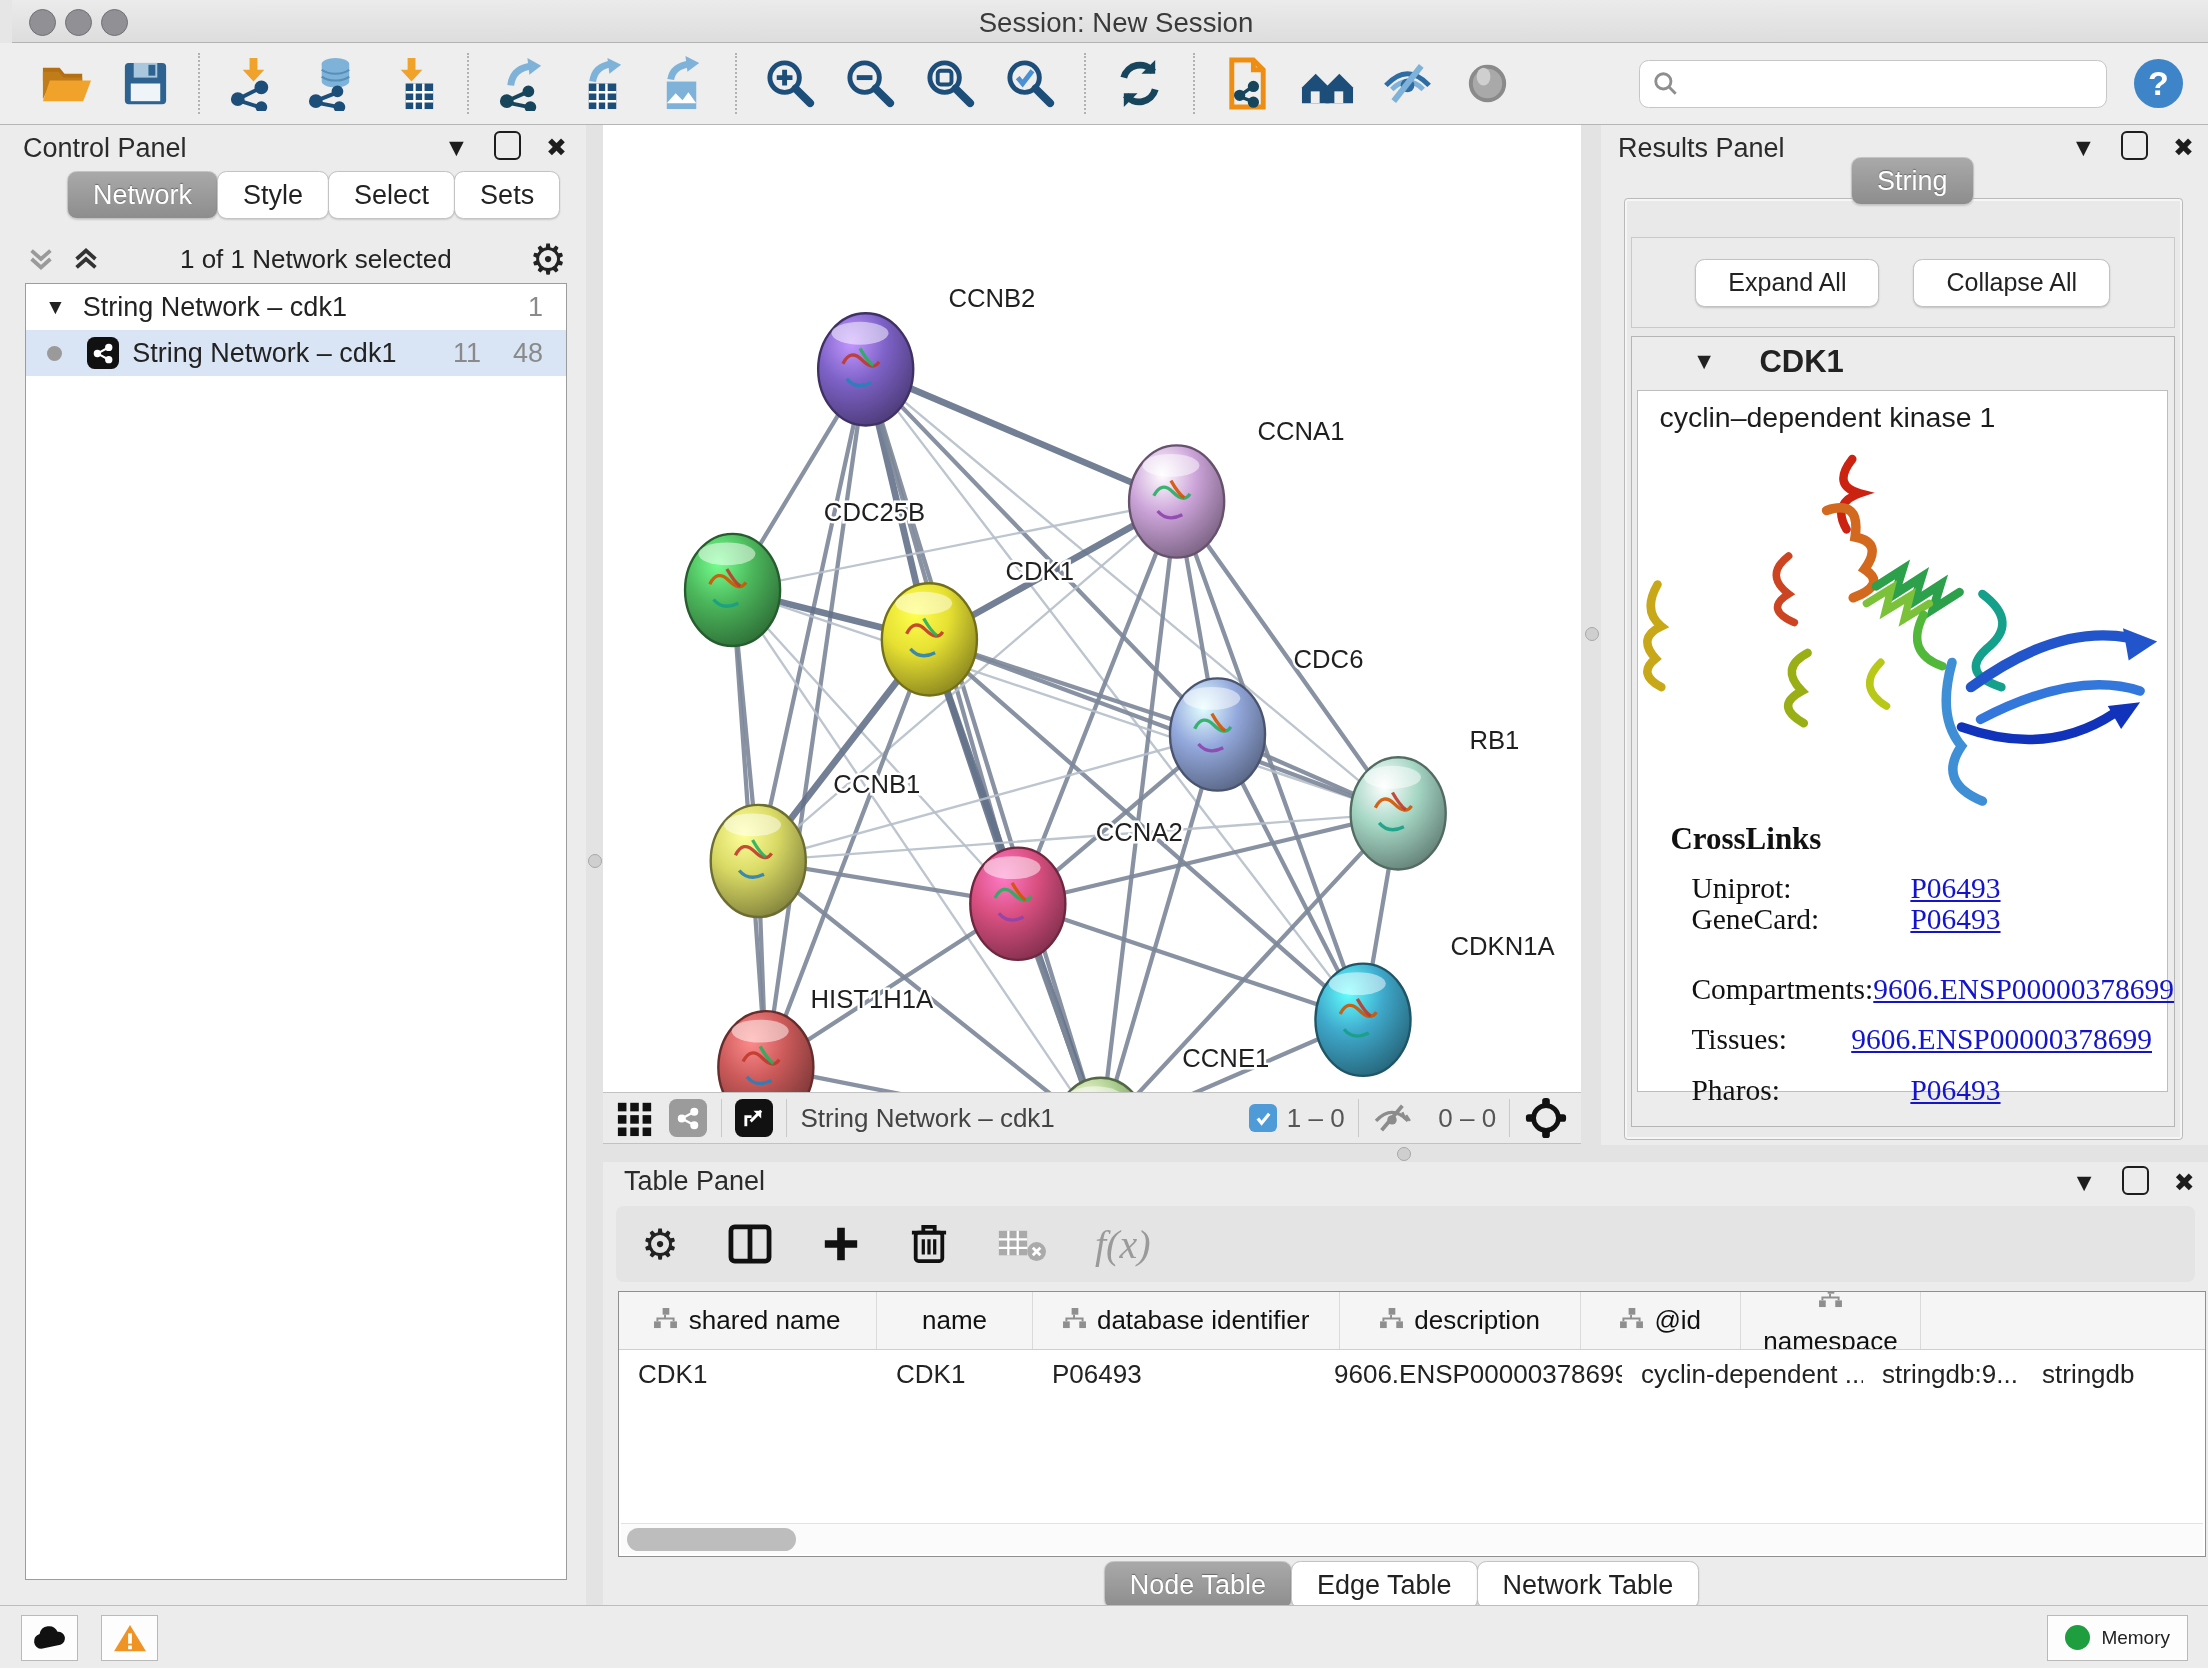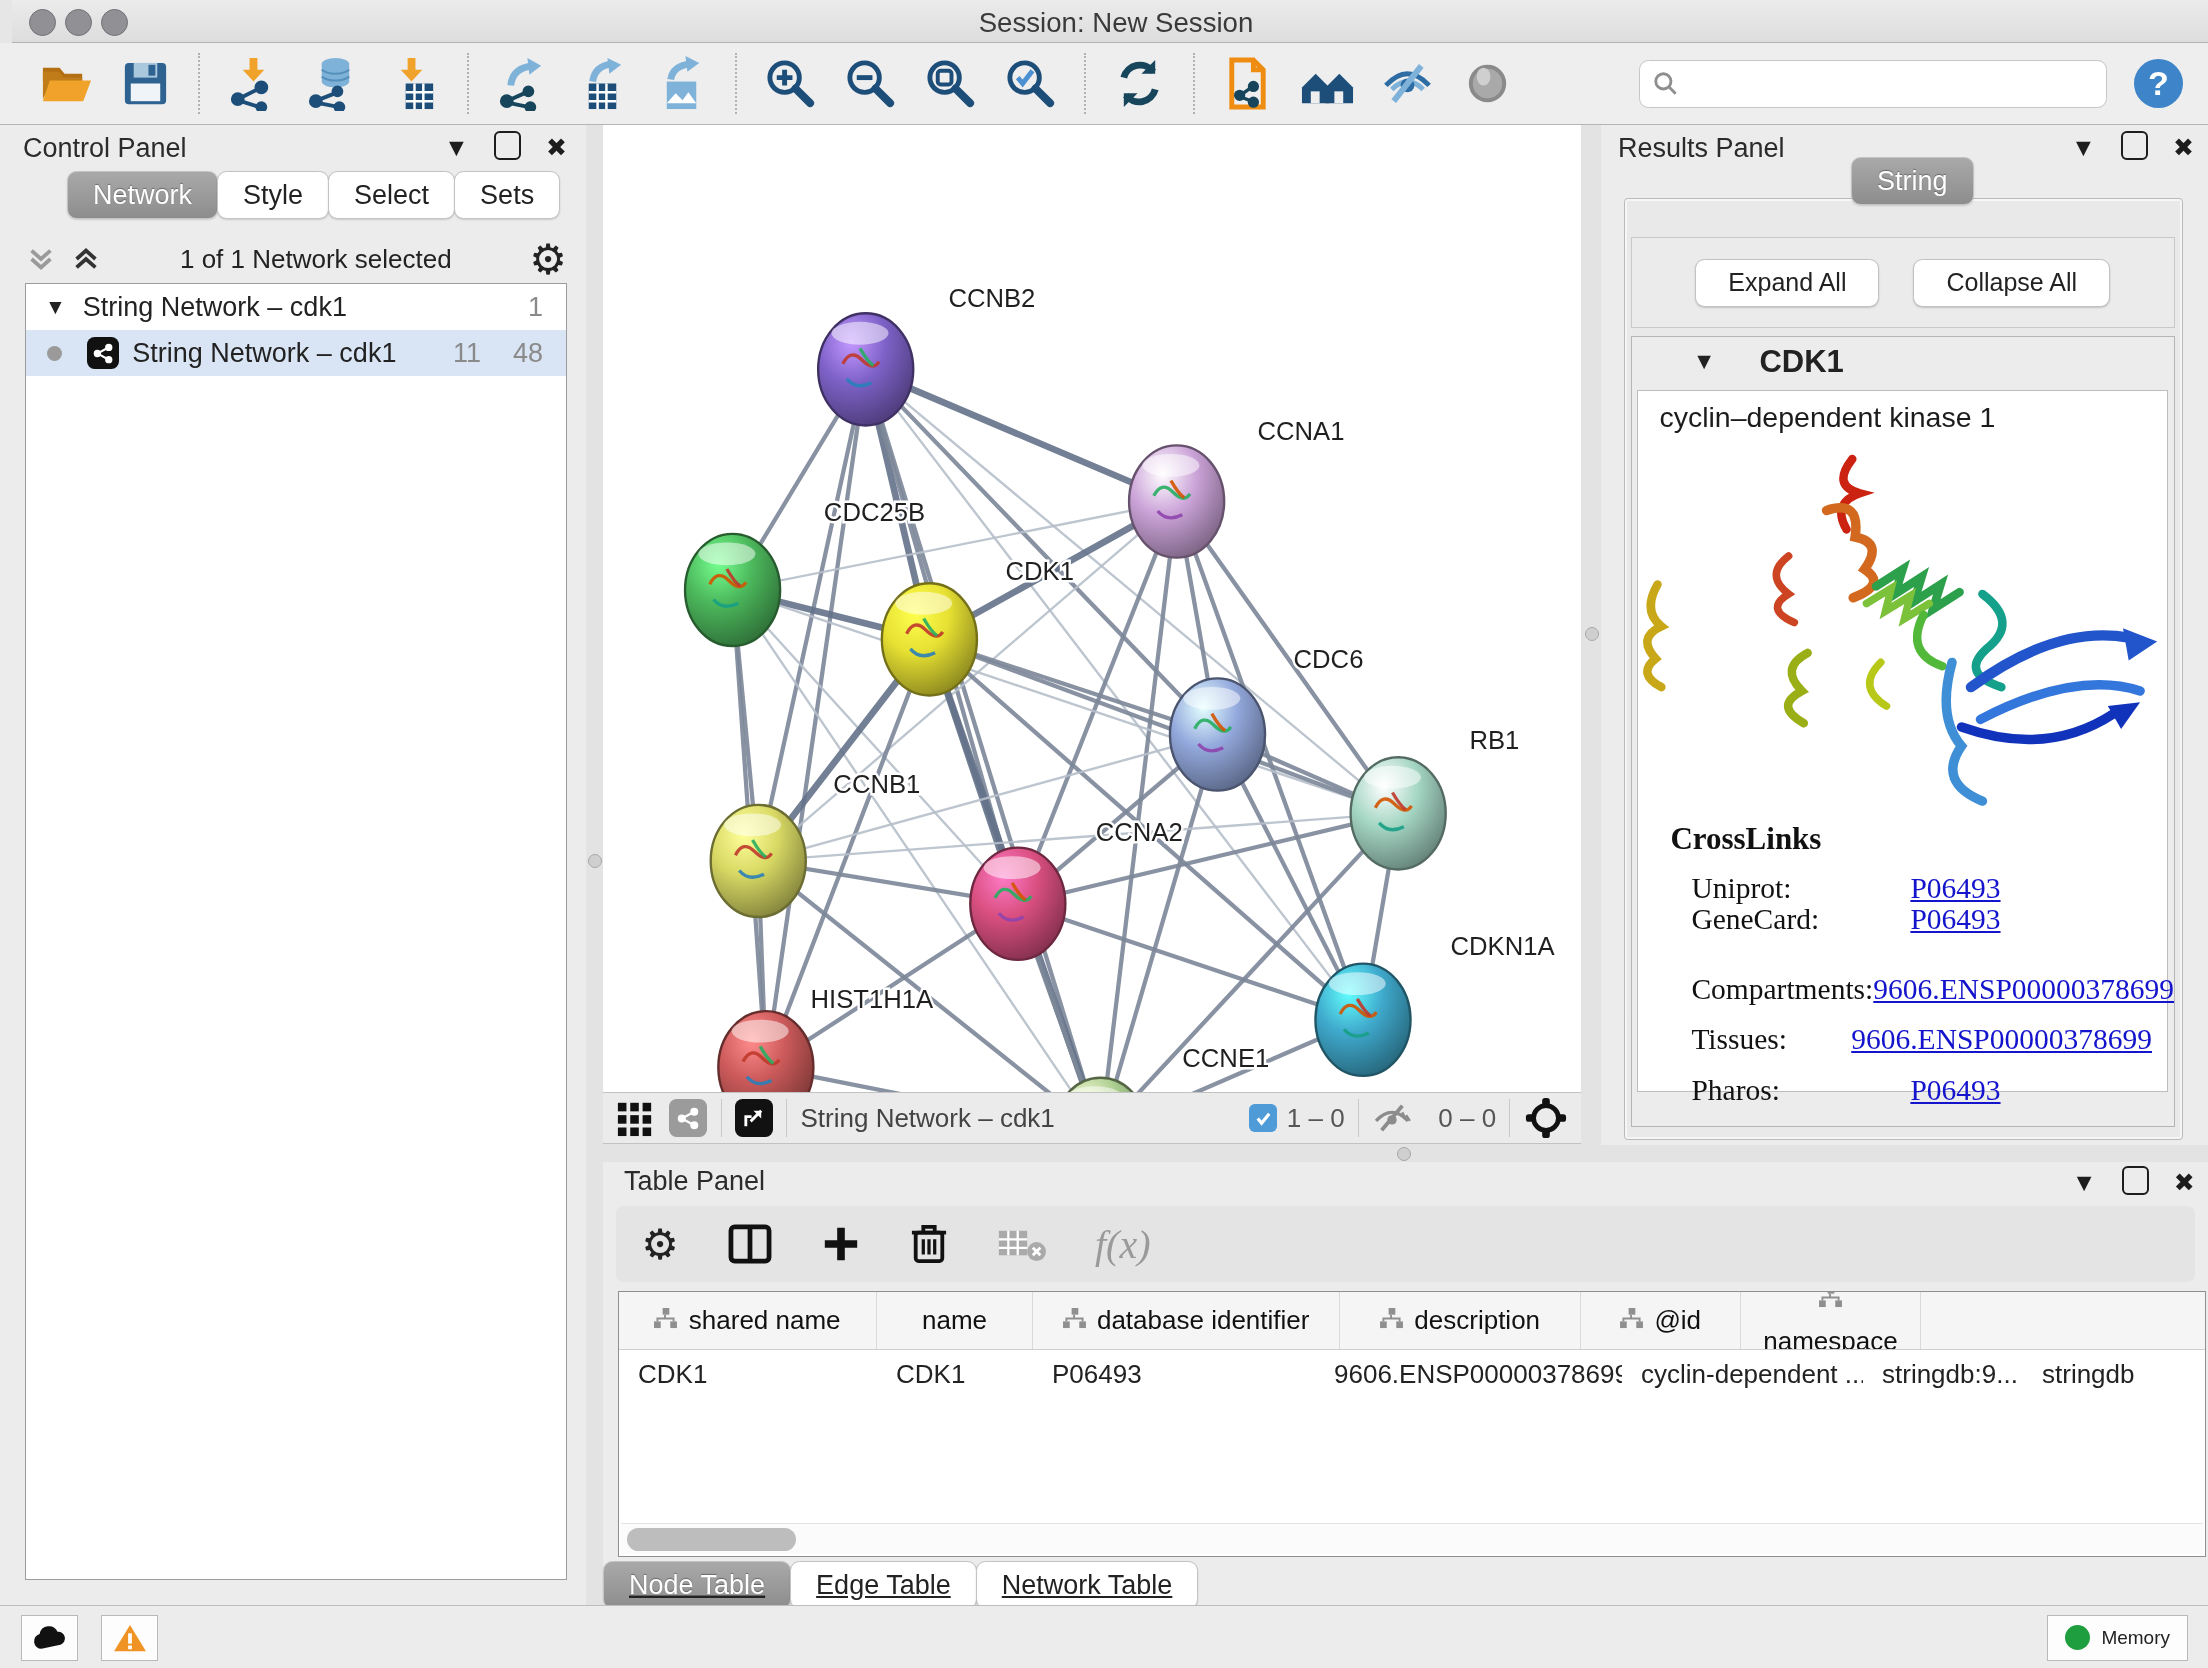--- a/index.html
+++ b/index.html
@@ -88,21 +88,21 @@
   .gear{font-size:42px;color:#222;}
   .tablebox{position:absolute;left:15px;top:129px;width:1586px;height:264px;background:#fff;border:1.9px solid #8f8f8f;}
   .thead{display:flex;height:57px;background:#f5f5f5;border-bottom:1.9px solid #cfcfcf;}
   .th{display:flex;align-items:center;justify-content:center;gap:11.4px;font-size:26px;color:#111;
     border-right:1.9px solid #dadada;box-sizing:border-box;overflow:hidden;white-space:nowrap;}
   .trowdata{display:flex;height:48px;}
   .td{display:flex;align-items:center;padding-left:19px;font-size:26px;box-sizing:border-box;
     overflow:hidden;white-space:nowrap;}
   .hscroll{position:absolute;left:1.9px;bottom:1.9px;height:30px;right:1.9px;background:#fbfbfb;border-top:1px solid #e2e2e2;}
   .hthumb{position:absolute;left:5.7px;top:3.8px;width:169px;height:23px;border-radius:11.4px;background:#bdbdbd;}
-  .tp-tabs{position:absolute;left:0;right:9px;top:399px;display:flex;justify-content:flex-start;text-decoration:underline;}
+  .tp-tabs{position:absolute;left:0;right:9px;top:399px;display:flex;justify-content:center;}
   
   .statusbar{position:absolute;left:0;top:1605px;width:2208px;height:63px;background:#ececec;
     border-top:1.9px solid #bdbdbd;}
   .sbtn{position:absolute;top:8.6px;height:46px;background:#fdfdfd;border:1.9px solid #b9b9b9;
     display:flex;align-items:center;justify-content:center;box-sizing:border-box;}
   .memdot{width:25px;height:25px;border-radius:50%;background:#1e9e3e;margin-right:11.4px;}
   
   text.nodelabel{font-family:"Liberation Sans",sans-serif;font-size:27px;fill:#1f1f1f;
     paint-order:stroke;stroke:#ffffff;stroke-width:5px;}
   .e1{stroke:#b6bfca;stroke-width:2.5px;}

